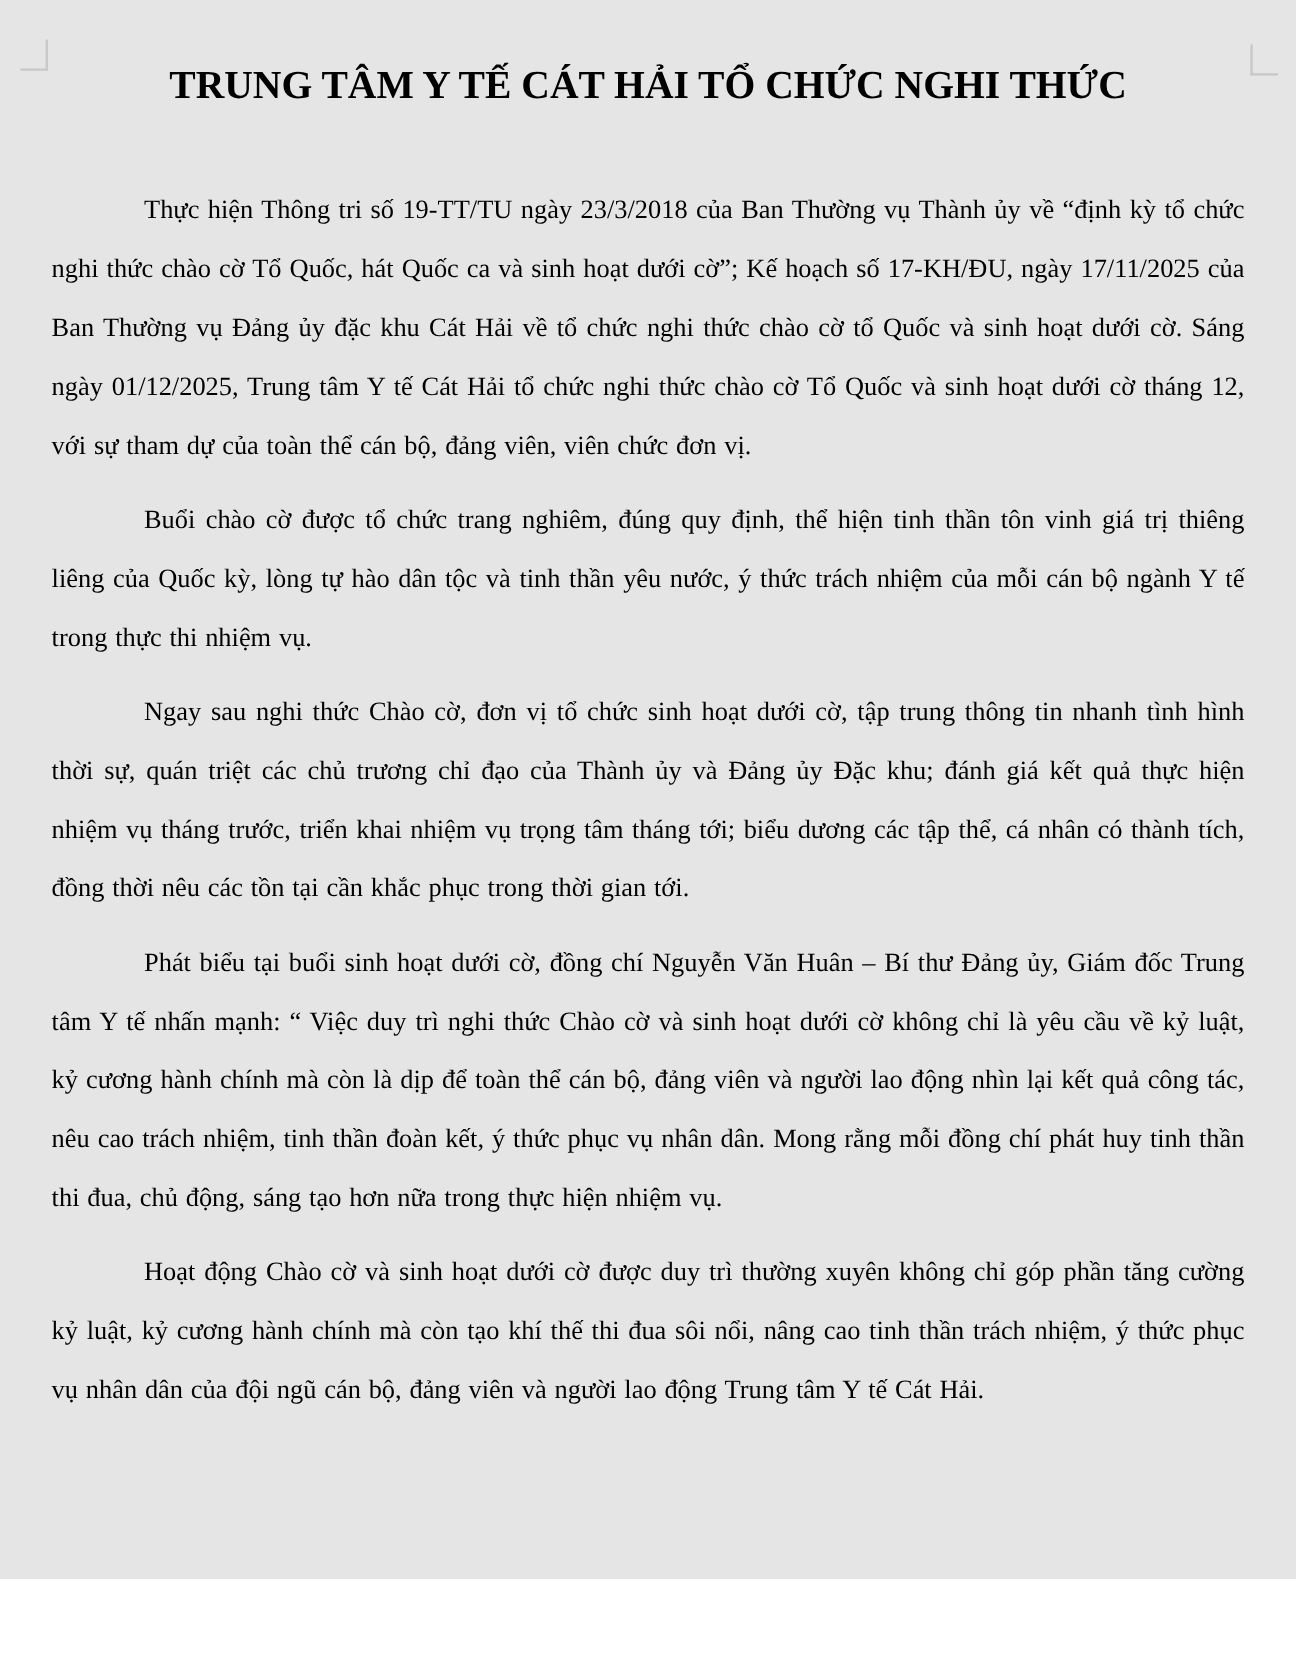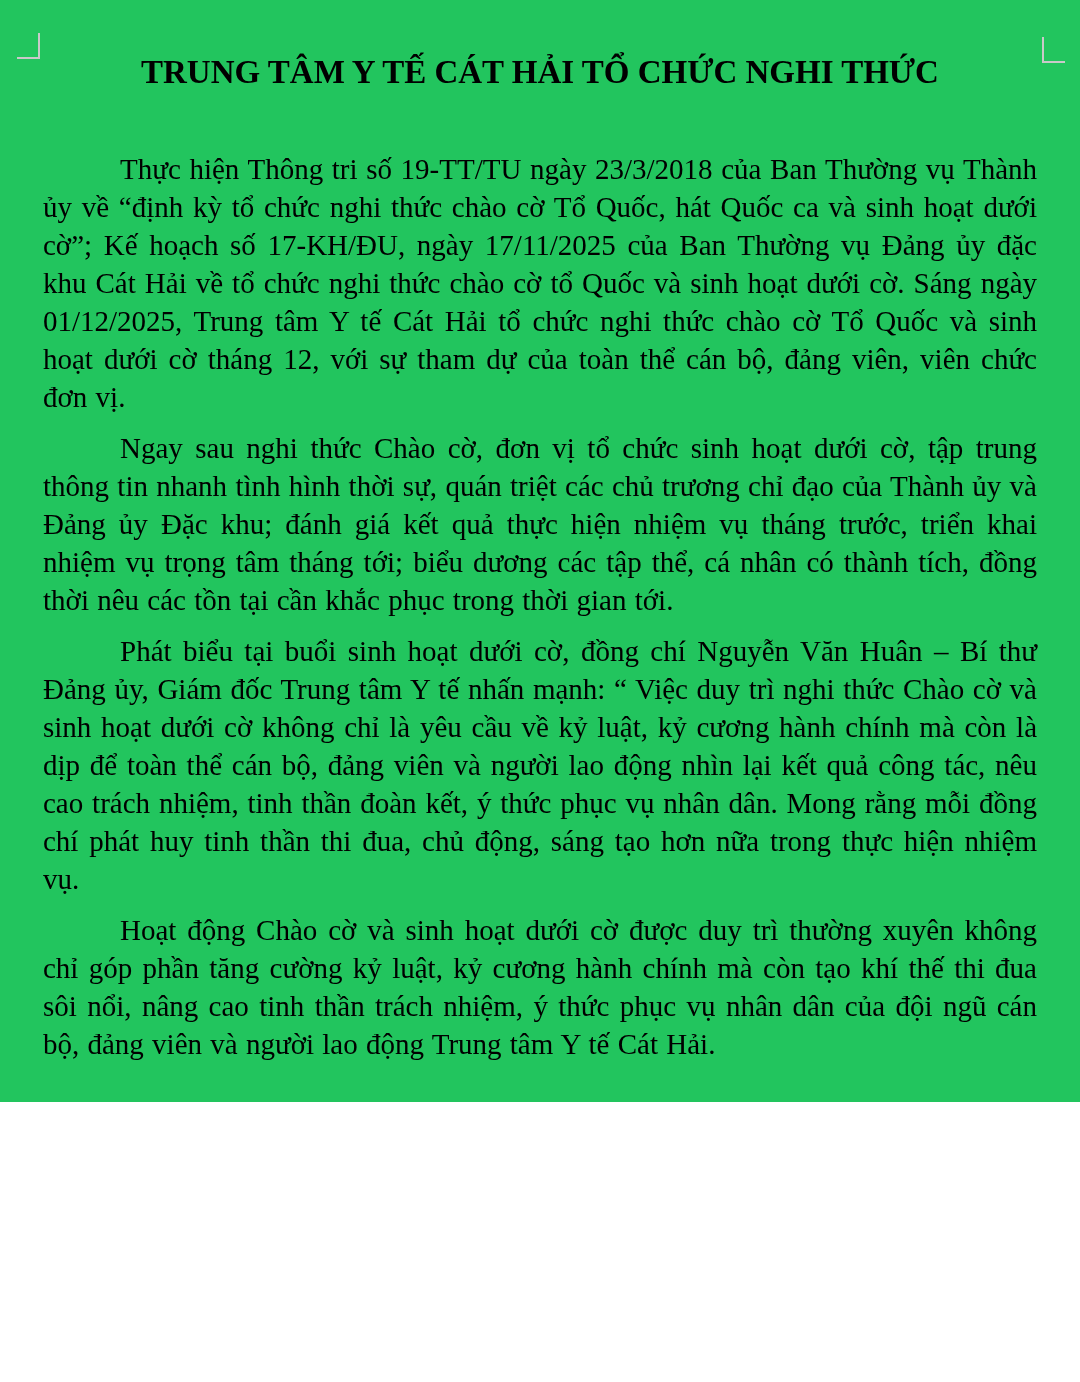--- a/index.html
+++ b/index.html
@@ -3,22 +3,22 @@
 <meta charset="utf-8">
 <style>
   html, body {
     margin: 0;
     padding: 0;
     background: #ffffff;
   }
   .page {
     position: relative;
     width: 1080px;
-    height: 1102px;
-    background: #22c55e;
+    height: 1316px;
+    background: #e5e5e5;
     overflow: hidden;
     font-family: "Liberation Serif", serif;
     color: #000000;
   }
   
   .crop-mark {
     position: absolute;
     width: 21px;
     height: 24px;
   }
@@ -46,22 +46,22 @@
     font-size: 33px;
     font-weight: bold;
     line-height: 40px;
   }
   .doc-title .title-line {
     display: block;
     white-space: nowrap;
   }
   .para {
     margin: 0 0 13px 0;
-    font-size: 29px;
-    line-height: 38px;
+    font-size: 22px;
+    line-height: 49px;
     text-align: justify;
     text-indent: 77px;
     word-spacing: 1px;
   }
 </style>
 </head>
 <body>
 
 <div class="page">
 
@@ -69,20 +69,21 @@
   <div class="crop-mark top-right"></div>
 
   <div class="content">
 
     <h1 class="doc-title">
       <span class="title-line">TRUNG TÂM Y TẾ CÁT HẢI TỔ CHỨC NGHI THỨC</span>
     </h1>
 
     <p class="para">Thực hiện Thông tri số 19-TT/TU ngày 23/3/2018 của Ban Thường vụ Thành ủy về “định kỳ tổ chức nghi thức chào cờ Tổ Quốc, hát Quốc ca và sinh hoạt dưới cờ”; Kế hoạch số 17-KH/ĐU, ngày 17/11/2025 của Ban Thường vụ Đảng ủy đặc khu Cát Hải về tổ chức nghi thức chào cờ tổ Quốc và sinh hoạt dưới cờ. Sáng ngày 01/12/2025, Trung tâm Y tế Cát Hải tổ chức nghi thức chào cờ Tổ Quốc và sinh hoạt dưới cờ tháng 12, với sự tham dự của toàn thể cán bộ, đảng viên, viên chức đơn vị.</p>
 
+    <p class="para">Buổi chào cờ được tổ chức trang nghiêm, đúng quy định, thể hiện tinh thần tôn vinh giá trị thiêng liêng của Quốc kỳ, lòng tự hào dân tộc và tinh thần yêu nước, ý thức trách nhiệm của mỗi cán bộ ngành Y tế trong thực thi nhiệm vụ.</p>
 
     <p class="para">Ngay sau nghi thức Chào cờ, đơn vị tổ chức sinh hoạt dưới cờ, tập trung thông tin nhanh tình hình thời sự, quán triệt các chủ trương chỉ đạo của Thành ủy và Đảng ủy Đặc khu; đánh giá kết quả thực hiện nhiệm vụ tháng trước, triển khai nhiệm vụ trọng tâm tháng tới; biểu dương các tập thể, cá nhân có thành tích, đồng thời nêu các tồn tại cần khắc phục trong thời gian tới.</p>
 
     <p class="para">Phát biểu tại buổi sinh hoạt dưới cờ, đồng chí Nguyễn Văn Huân – Bí thư Đảng ủy, Giám đốc Trung tâm Y tế nhấn mạnh: “ Việc duy trì nghi thức Chào cờ và sinh hoạt dưới cờ không chỉ là yêu cầu về kỷ luật, kỷ cương hành chính mà còn là dịp để toàn thể cán bộ, đảng viên và người lao động nhìn lại kết quả công tác, nêu cao trách nhiệm, tinh thần đoàn kết, ý thức phục vụ nhân dân. Mong rằng mỗi đồng chí phát huy tinh thần thi đua, chủ động, sáng tạo hơn nữa trong thực hiện nhiệm vụ.</p>
 
     <p class="para">Hoạt động Chào cờ và sinh hoạt dưới cờ được duy trì thường xuyên không chỉ góp phần tăng cường kỷ luật, kỷ cương hành chính mà còn tạo khí thế thi đua sôi nổi, nâng cao tinh thần trách nhiệm, ý thức phục vụ nhân dân của đội ngũ cán bộ, đảng viên và người lao động Trung tâm Y tế Cát Hải.</p>
 
   </div>
 </div>
 

